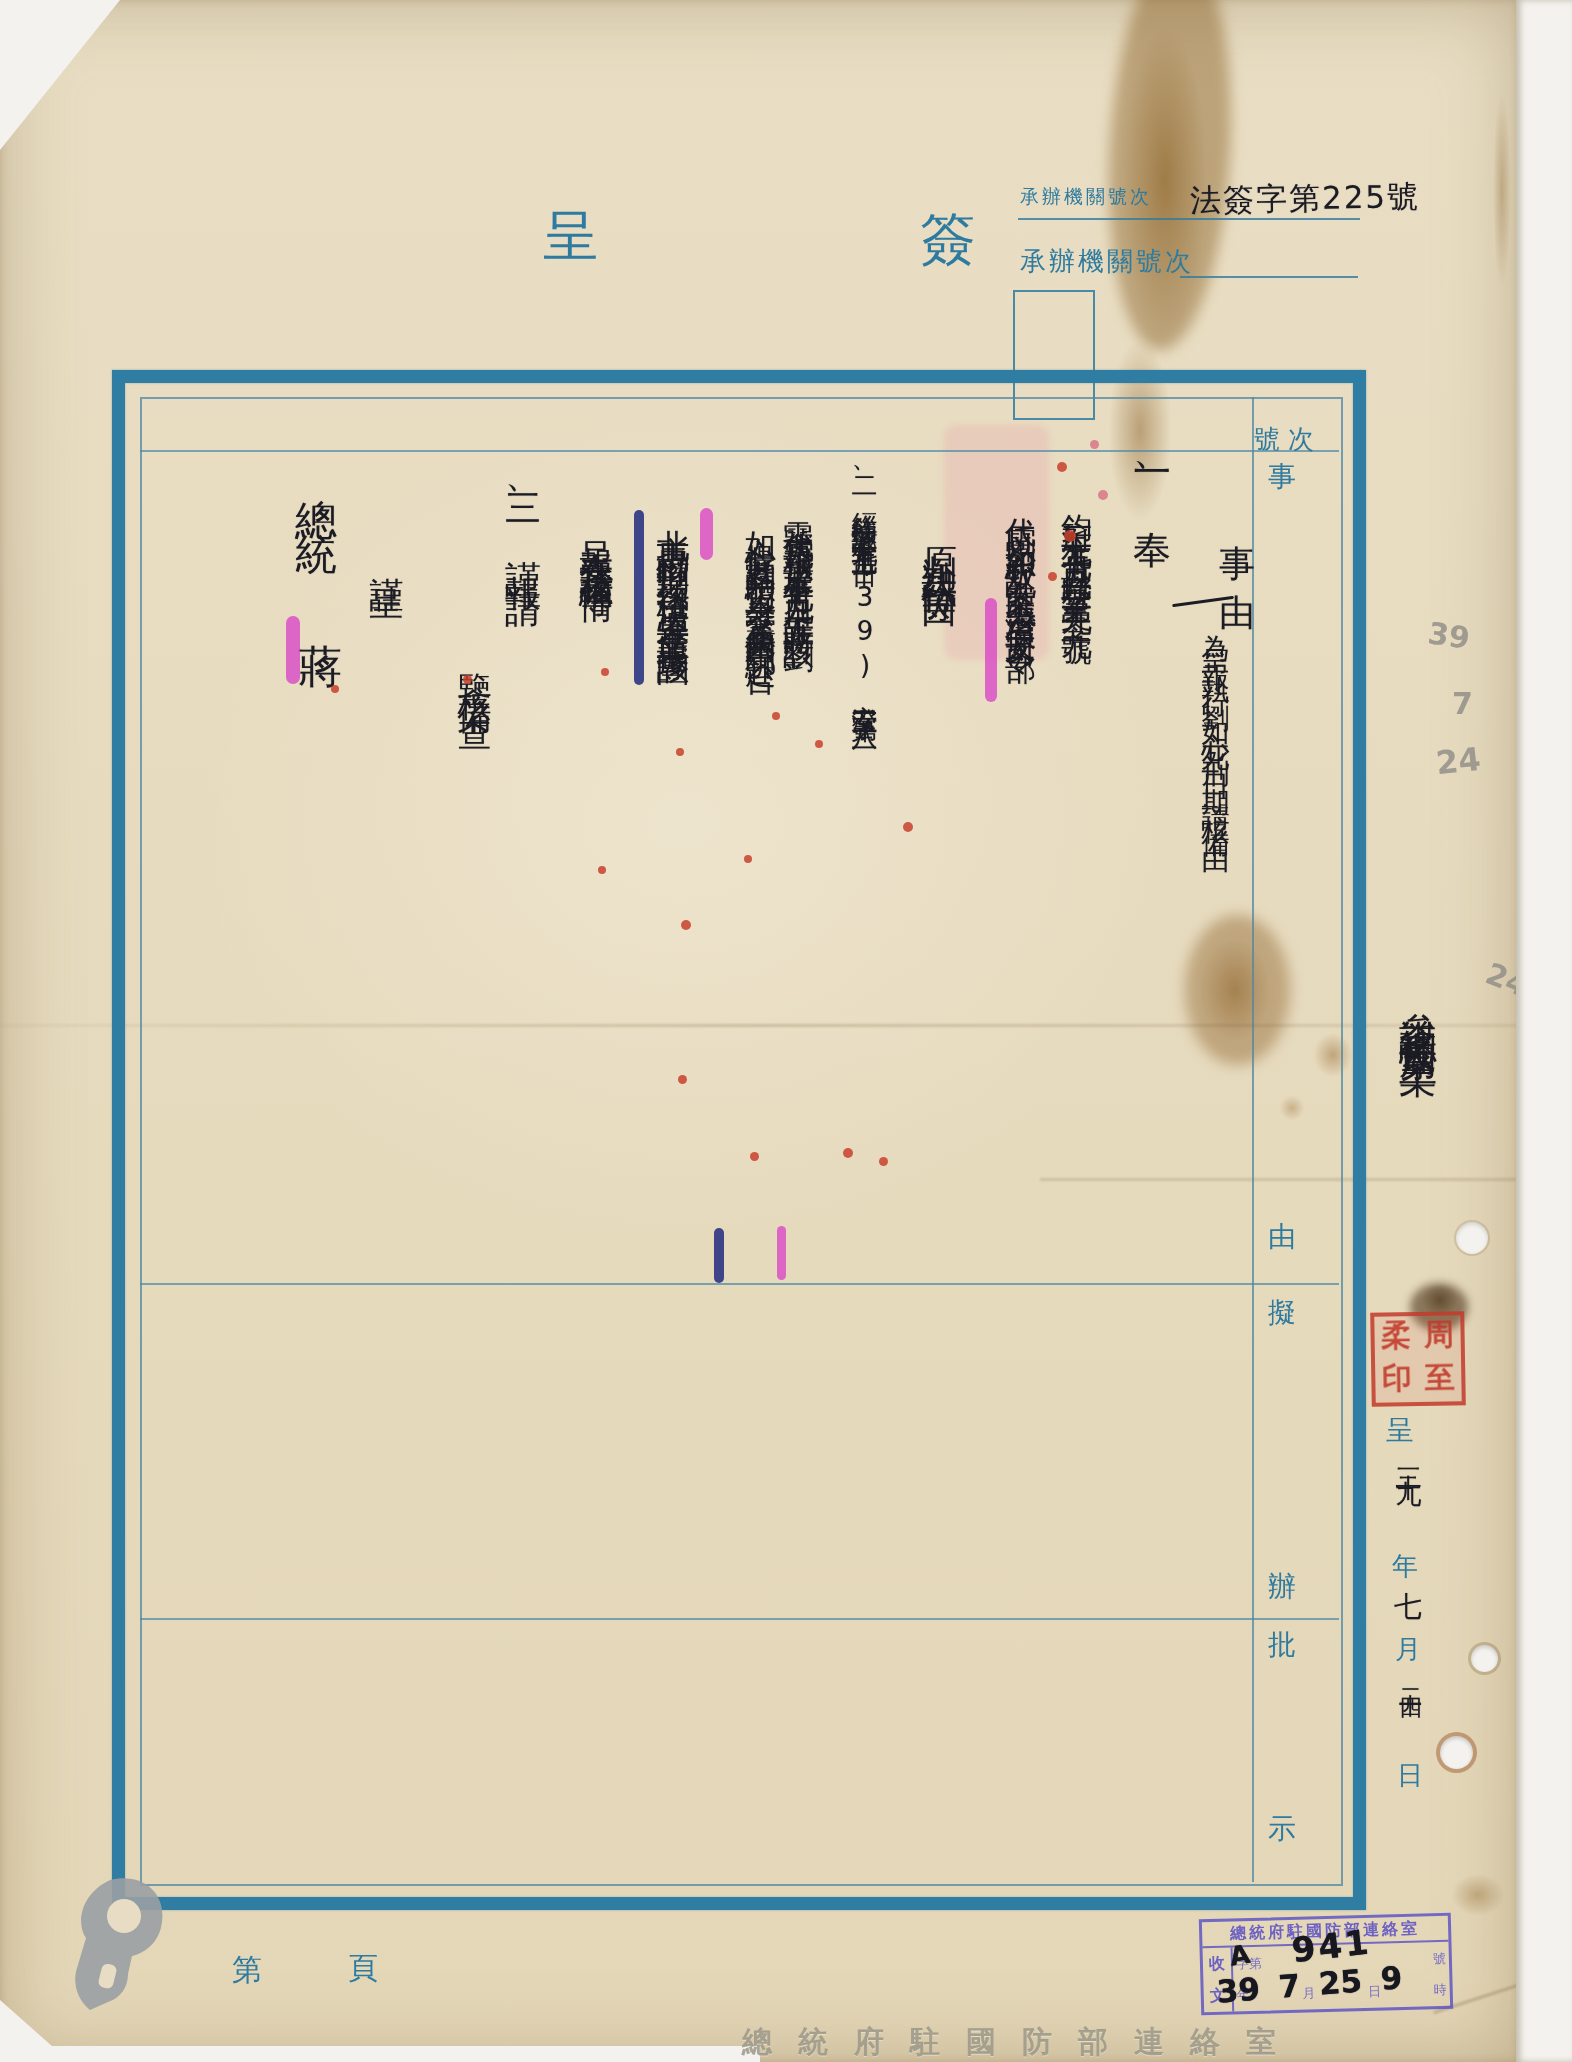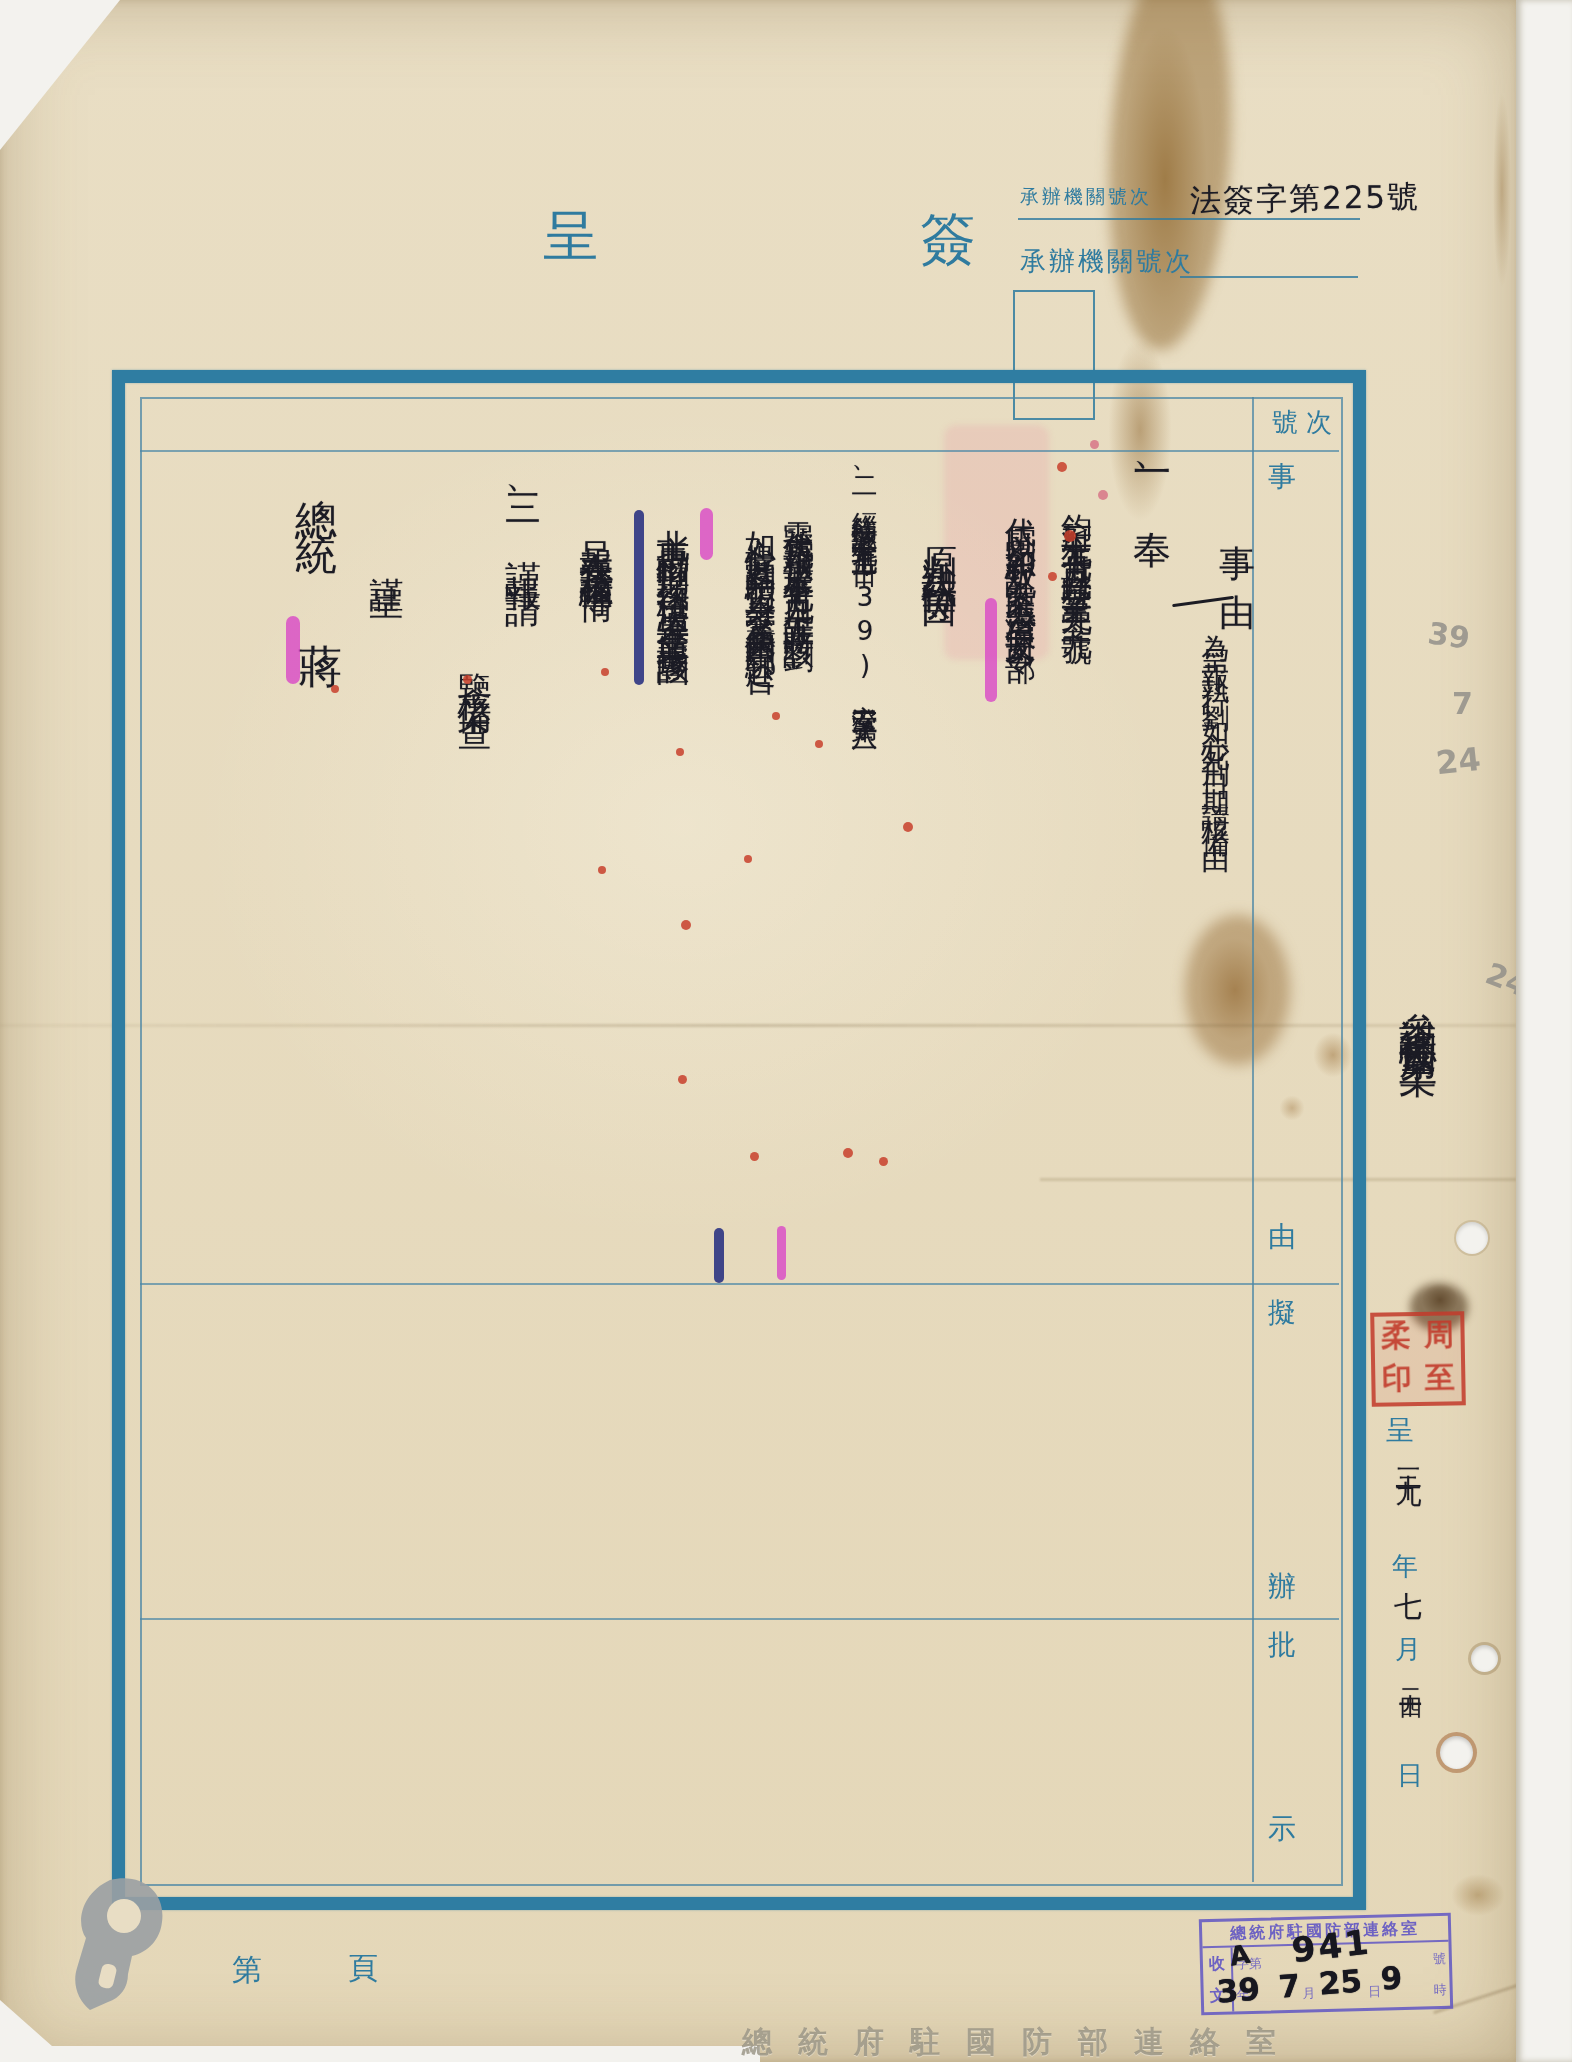--- a/index.html
+++ b/index.html
@@ -77,21 +77,21 @@
   <i class="abs" style="left:1180px;top:276px;width:178px;height:2px;background:#2f7b9f;opacity:.8"></i>
   <i class="abs" style="left:1013px;top:290px;width:78px;height:126px;border:2px solid #2f7b9f;opacity:.85"></i>
 
   <div id="frame-outer"></div>
   <div id="frame-inner"></div>
   <i class="vline" style="left:1252px;top:397px;height:1485px"></i>
   <i class="hline" style="left:140px;top:450px;width:1199px"></i>
   <i class="hline" style="left:140px;top:1283px;width:1199px"></i>
   <i class="hline" style="left:140px;top:1618px;width:1199px"></i>
 
-  <div class="abs formtxt" style="left:1254px;top:405px;width:86px;font-size:26px;letter-spacing:8px;text-align:right;direction:rtl">號次</div>
+  <div class="abs formtxt" style="left:1254px;top:422px;width:86px;font-size:26px;letter-spacing:8px;text-align:left;direction:rtl">號次</div>
   <div class="abs formtxt" style="left:1268px;top:458px;font-size:28px">事</div>
   <div class="abs formtxt" style="left:1268px;top:1218px;font-size:28px">由</div>
   <div class="abs formtxt" style="left:1268px;top:1294px;font-size:28px">擬</div>
   <div class="abs formtxt" style="left:1268px;top:1568px;font-size:28px">辦</div>
   <div class="abs formtxt" style="left:1268px;top:1626px;font-size:28px">批</div>
   <div class="abs formtxt" style="left:1268px;top:1810px;font-size:28px">示</div>
 
   <div class="abs hw" style="left:1183px;top:540px;width:74px;font-size:36px;direction:rtl;letter-spacing:2px">事由</div>
   <i class="abs" style="left:1172px;top:600px;width:62px;height:3px;background:#1c1c24;transform:rotate(-8deg);border-radius:2px"></i>
   <div class="v hw" style="left:1196px;top:612px;font-size:28px;letter-spacing:14px">為呈報執行劉如心死刑日期請核備由</div>

